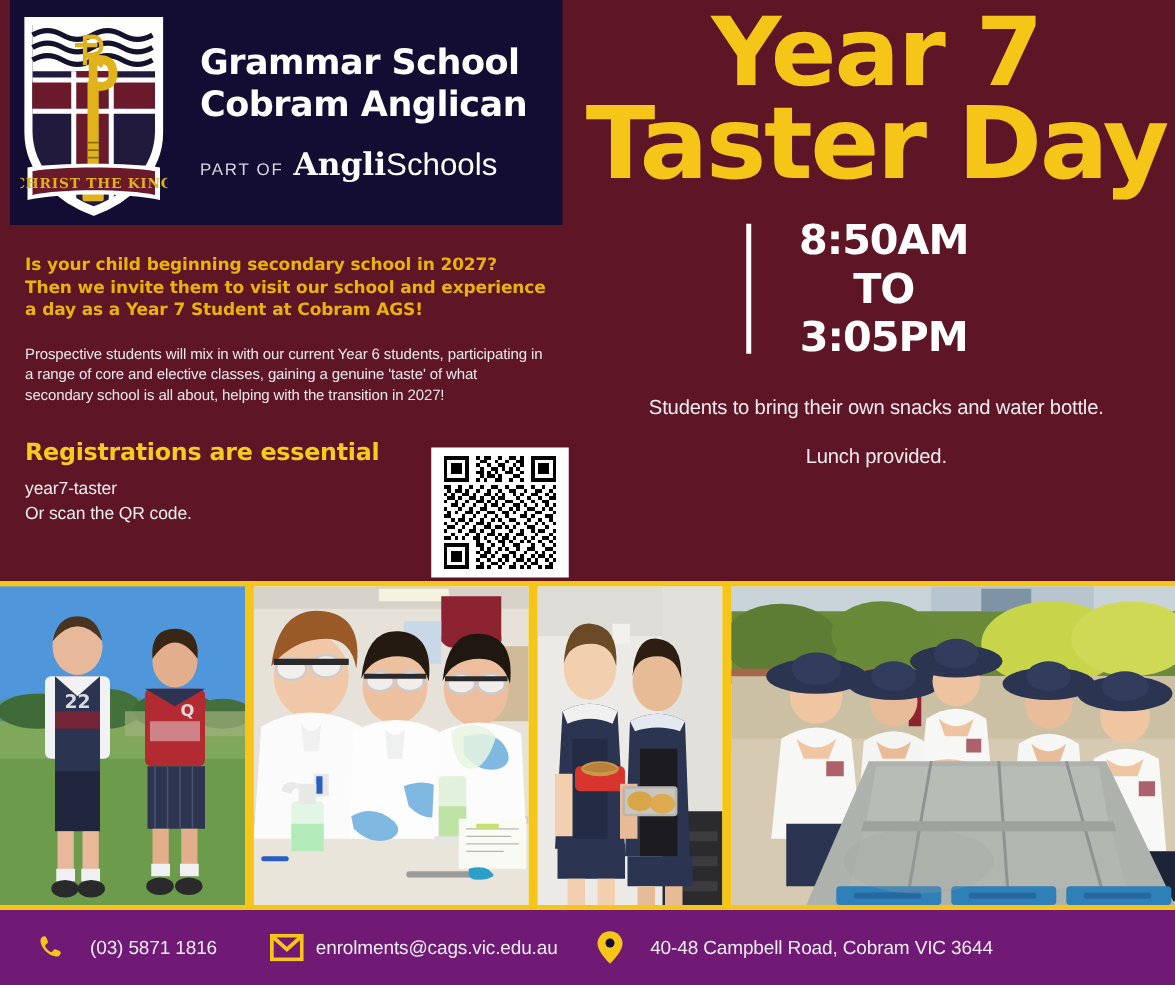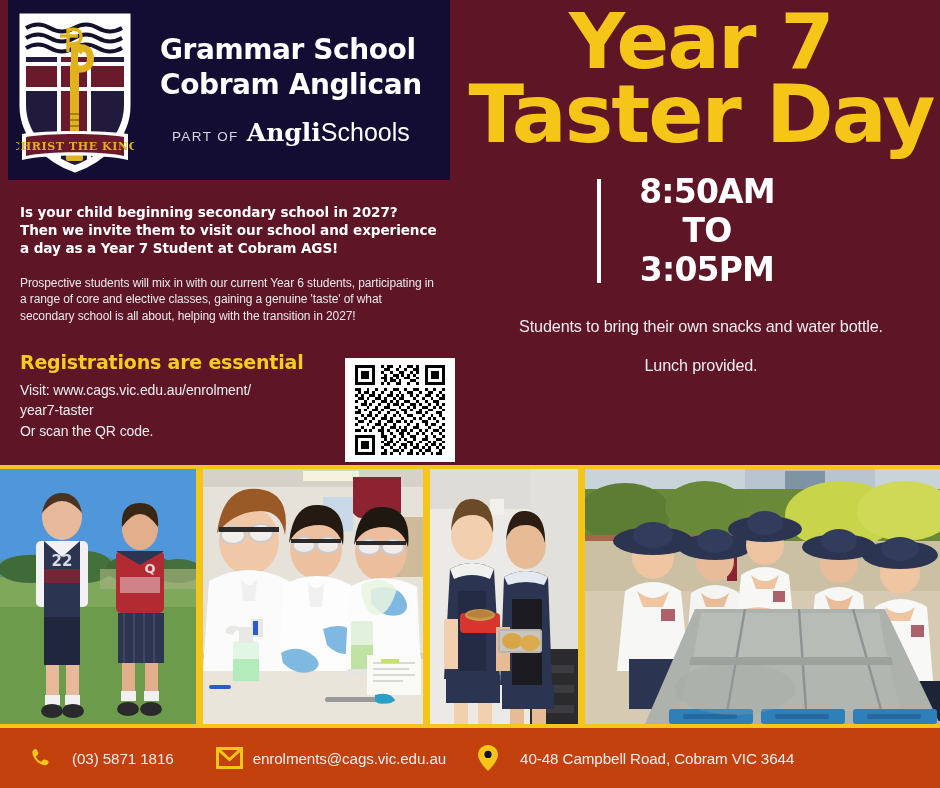--- a/index.html
+++ b/index.html
@@ -40,41 +40,41 @@
   }
   .school-name .line {
     font-size:28px;
     font-weight:bold;
     letter-spacing:-0.4px;
     line-height:1.22;
     font-family:"DejaVu Sans", sans-serif;
   }
   .partof {
     margin-top:16px;
-    display:flex; align-items:baseline; gap:8px;justify-content:center;
+    display:flex; align-items:baseline; gap:8px;
   }
   .partof .pre {
     font-size:13.5px; letter-spacing:1.4px;
     color:#d8d8df; font-weight:400;
   }
   .partof .brand {
     font-size:25px; color:#ffffff;
     font-family:"DejaVu Serif", serif;
   }
   .partof .brand .a { font-weight:bold; font-family:"DejaVu Serif", serif; }
   .partof .brand .s { font-family:"Liberation Sans", sans-serif; font-weight:400; }
 
   .copy-panel {
     position:absolute; left:0; top:187px;
     width:458px; height:278px;
     background:#5e1525;
   }
   .copy-inner { padding:16px 20px 0 20px; }
   .lead {
-    color:#ffffff; font-weight:bold;
+    color:#eab308; font-weight:bold;
     font-size:13.6px; line-height:1.34;
     font-family:"DejaVu Sans", sans-serif;
     letter-spacing:-0.1px;
   }
   .body-copy {
     margin-top:17px;
     color:#ece9ec; font-size:12px; line-height:1.39;
     letter-spacing:-0.1px;
   }
   .reg-head {
@@ -161,21 +161,21 @@
     border-top:4px solid #f5c518;
     border-bottom:4px solid #f5c518;
   }
   .photo:last-child { border-right:none; }
   .photo svg { display:block; width:100%; height:100%; }
 
   
   .footer {
     position:absolute; left:0; top:728px;
     width:940px; height:60px;
-    background:#c2410c;
+    background:#701a75;
     display:flex; align-items:center;
   }
   .f-item { display:flex; align-items:center; }
   .f-icon { flex:0 0 auto; display:flex; align-items:center; justify-content:center; }
   .f-text {
     color:#ededf2; font-size:15.2px; letter-spacing:-0.1px;
     white-space:nowrap;
   }
   .f-phone { margin-left:28px; }
   .f-phone .f-text { margin-left:20px; }
@@ -244,21 +244,20 @@
         </div>
       </div>
     </div>
 
     <div class="copy-panel">
       <div class="copy-inner">
         <div class="lead">Is your child beginning secondary school in 2027? Then we invite them to visit our school and experience a day as a Year 7 Student at Cobram AGS!</div>
         <div class="body-copy">Prospective students will mix in with our current Year 6 students, participating in a range of core and elective classes, gaining a genuine 'taste' of what secondary school is all about, helping with the transition in 2027!</div>
         <div class="reg-head">Registrations are essential</div>
         <div class="reg-lines">
-          <div>Visit: www.cags.vic.edu.au/enrolment/</div>
           <div>year7-taster</div>
           <div>Or scan the QR code.</div>
         </div>
       </div>
 
       <div class="qr-box">
         <svg viewBox="0 0 33 33" width="96" height="96" shape-rendering="crispEdges">
           <rect width="33" height="33" fill="#ffffff"></rect>
           <g fill="#000000">
             <rect x="1" y="1" width="7" height="1"></rect>

